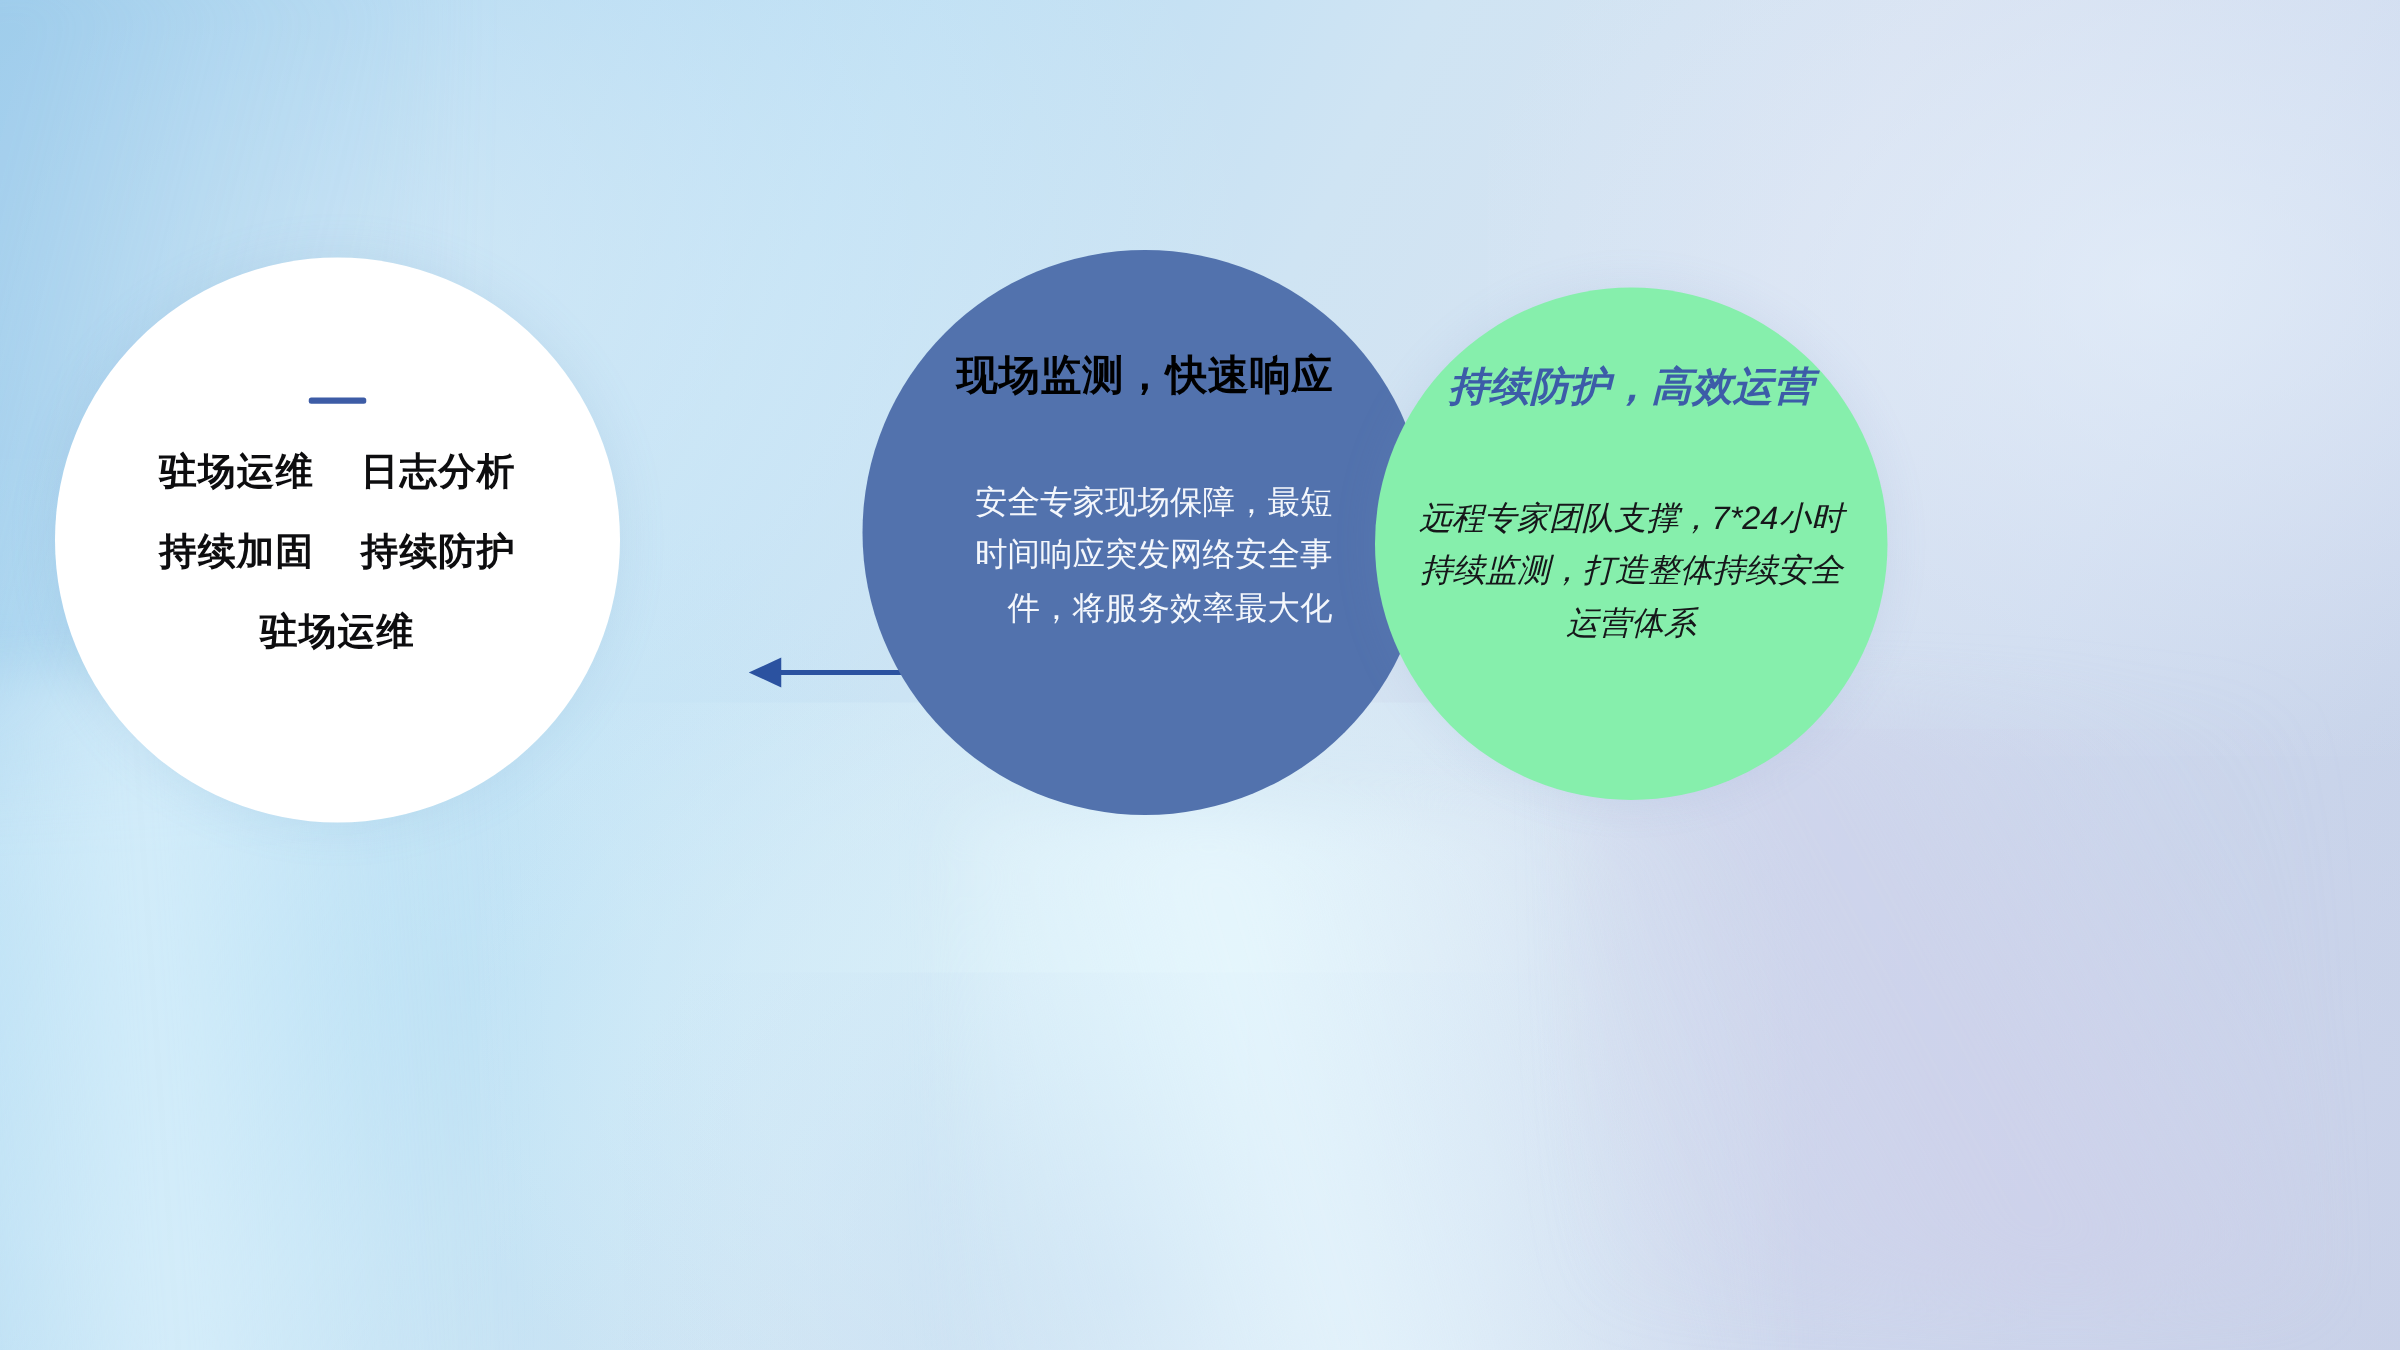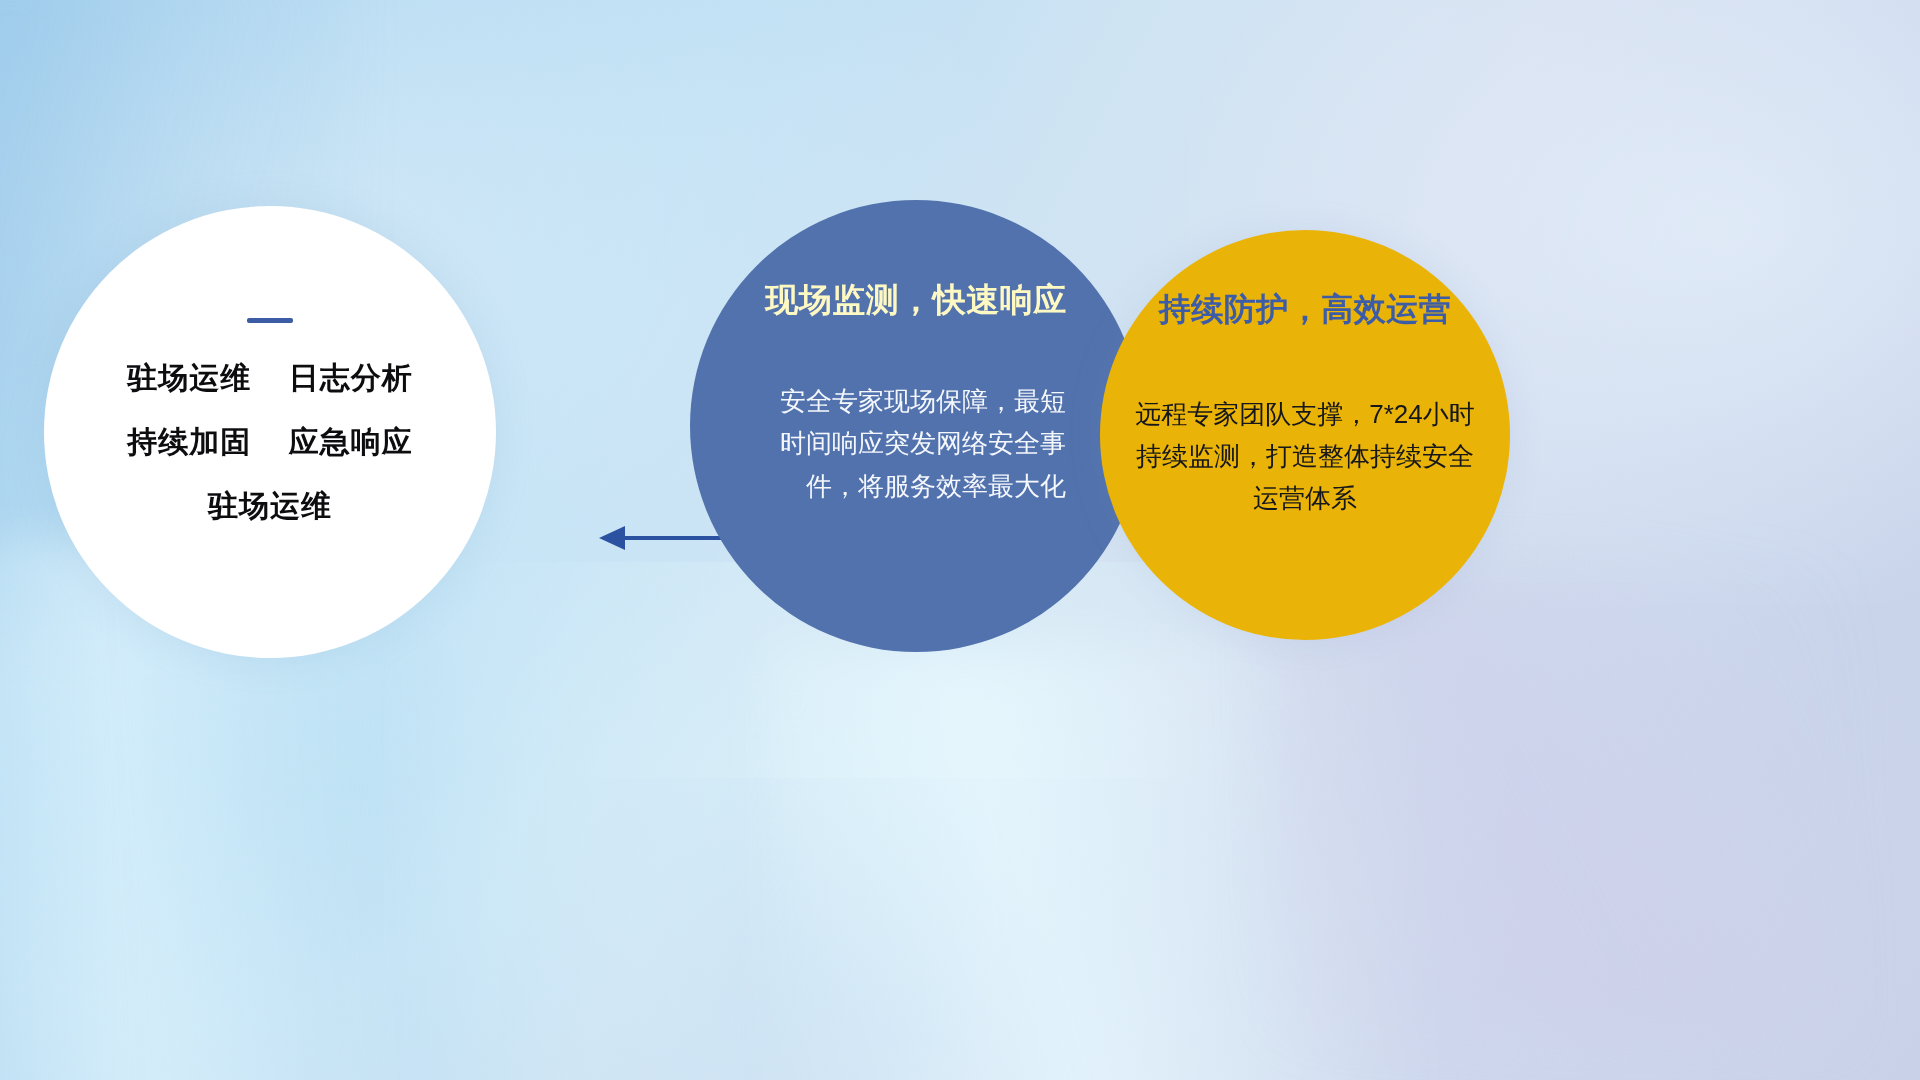--- a/index.html
+++ b/index.html
@@ -166,42 +166,43 @@
   #node-mid {
     left:690px; top:200px;
     width:452px; height:452px;
     background:#5272ad;
     z-index:5;
     padding-top:82px;
   }
   #node-mid .heading {
     font-size:33px;
     font-weight:bold;
-    color:#fef9c3;
+    color:#000000;
     letter-spacing:0.5px;
     line-height:1.1;
     white-space:nowrap;
     margin-bottom:62px;
   }
   #node-mid .body {
     font-size:26px;
     color:#f4f7fc;
     line-height:1.62;
     width:300px;
     text-align:right;
   }
 
   
   #node-right {
     left:1100px; top:230px;
     width:410px; height:410px;
-    background:#eab308;
+    background:#86efac;
     box-shadow:0 0 34px rgba(120,150,200,0.14);
     z-index:6;
     padding-top:62px;
+    font-style:italic;
   }
   #node-right .heading {
     font-size:32px;
     font-weight:bold;
     color:#3c5ca8;
     letter-spacing:0.5px;
     line-height:1.1;
     white-space:nowrap;
     margin-bottom:66px;
   }
@@ -240,21 +241,21 @@
   <svg id="flow-arrow" viewBox="0 0 280 46">
     <g>
       <line x1="276" y1="23" x2="24" y2="23" stroke="#2b52a0" stroke-width="4"></line>
       <polygon points="4,23 30,11 30,35" fill="#2b52a0"></polygon>
     </g>
   </svg>
 
   <div class="node" id="node-left">
     <div class="rule"></div>
     <div class="kw-line">驻场运维    日志分析</div>
-    <div class="kw-line">持续加固    应急响应</div>
+    <div class="kw-line">持续加固    持续防护</div>
     <div class="kw-line">驻场运维</div>
   </div>
 
   <div class="node" id="node-mid">
     <div class="heading">现场监测，快速响应</div>
     <div class="body">安全专家现场保障，最短时间响应突发网络安全事件，将服务效率最大化</div>
   </div>
 
   <div class="node" id="node-right">
     <div class="heading">持续防护，高效运营</div>

